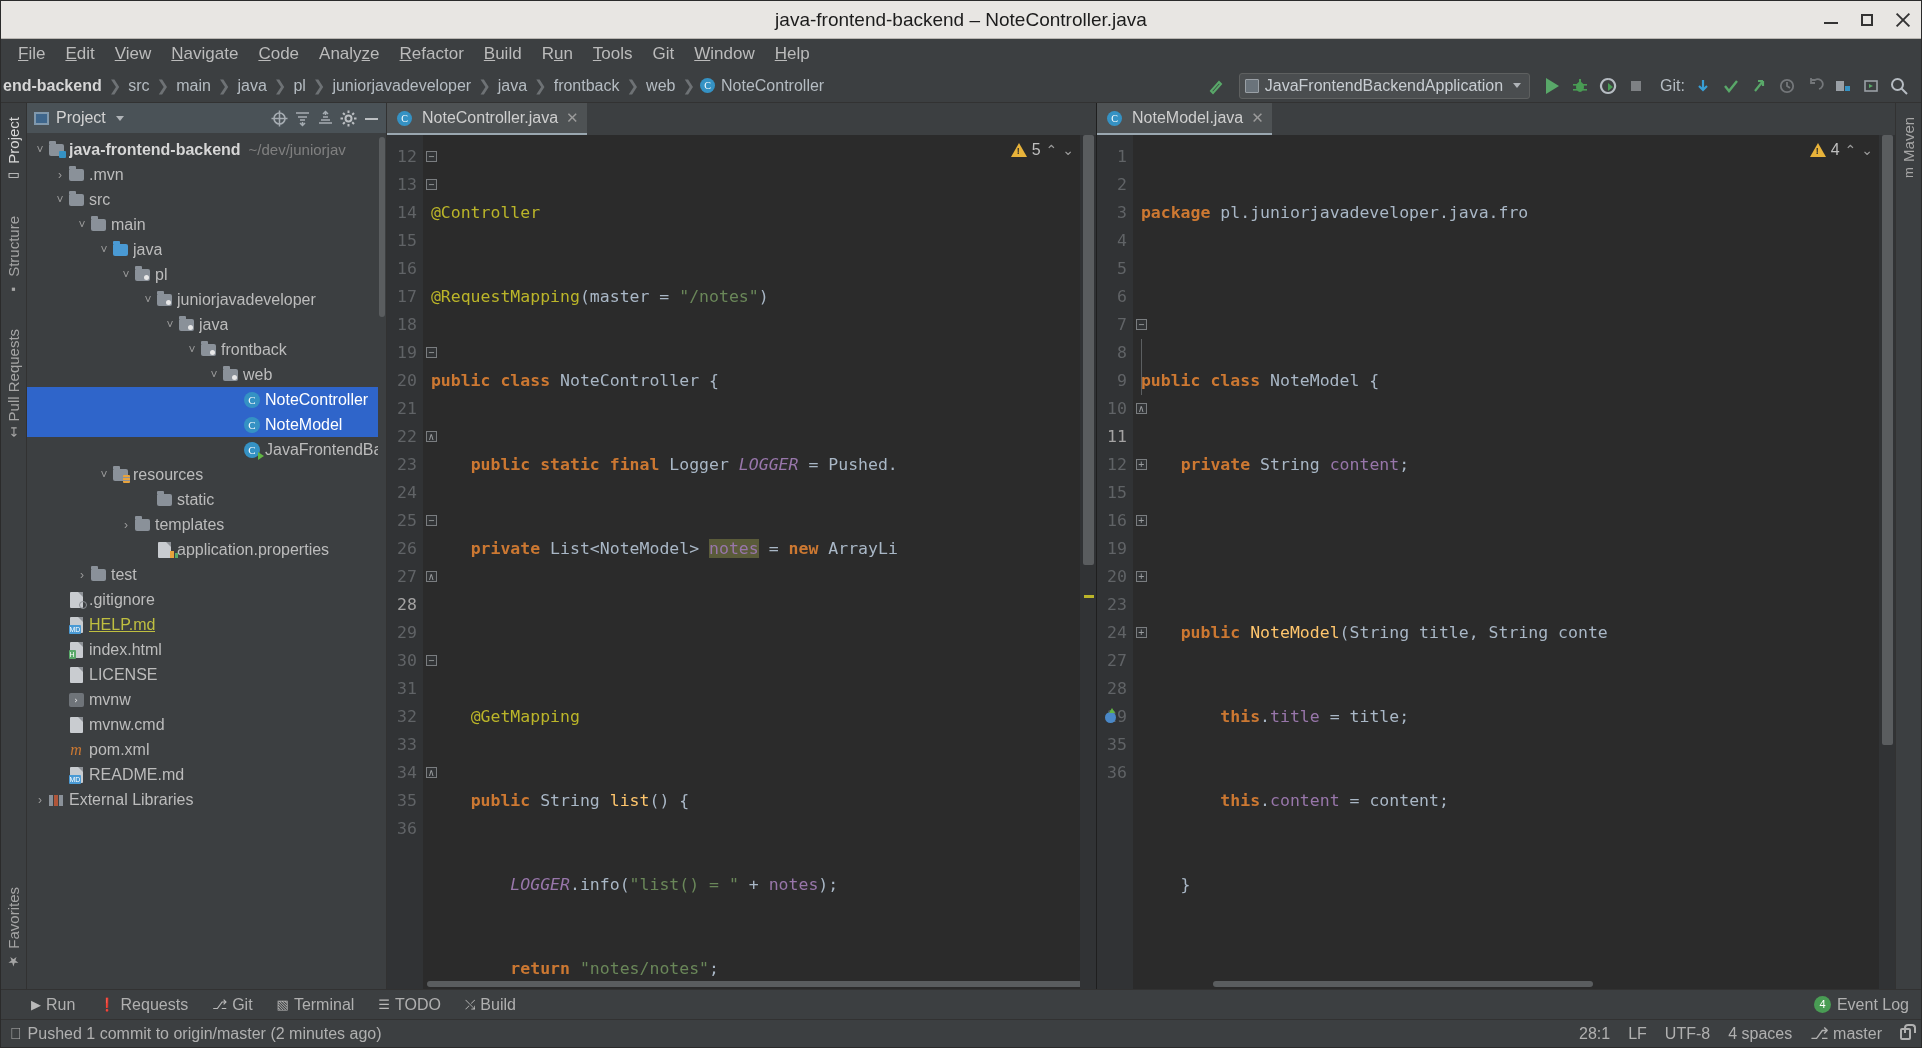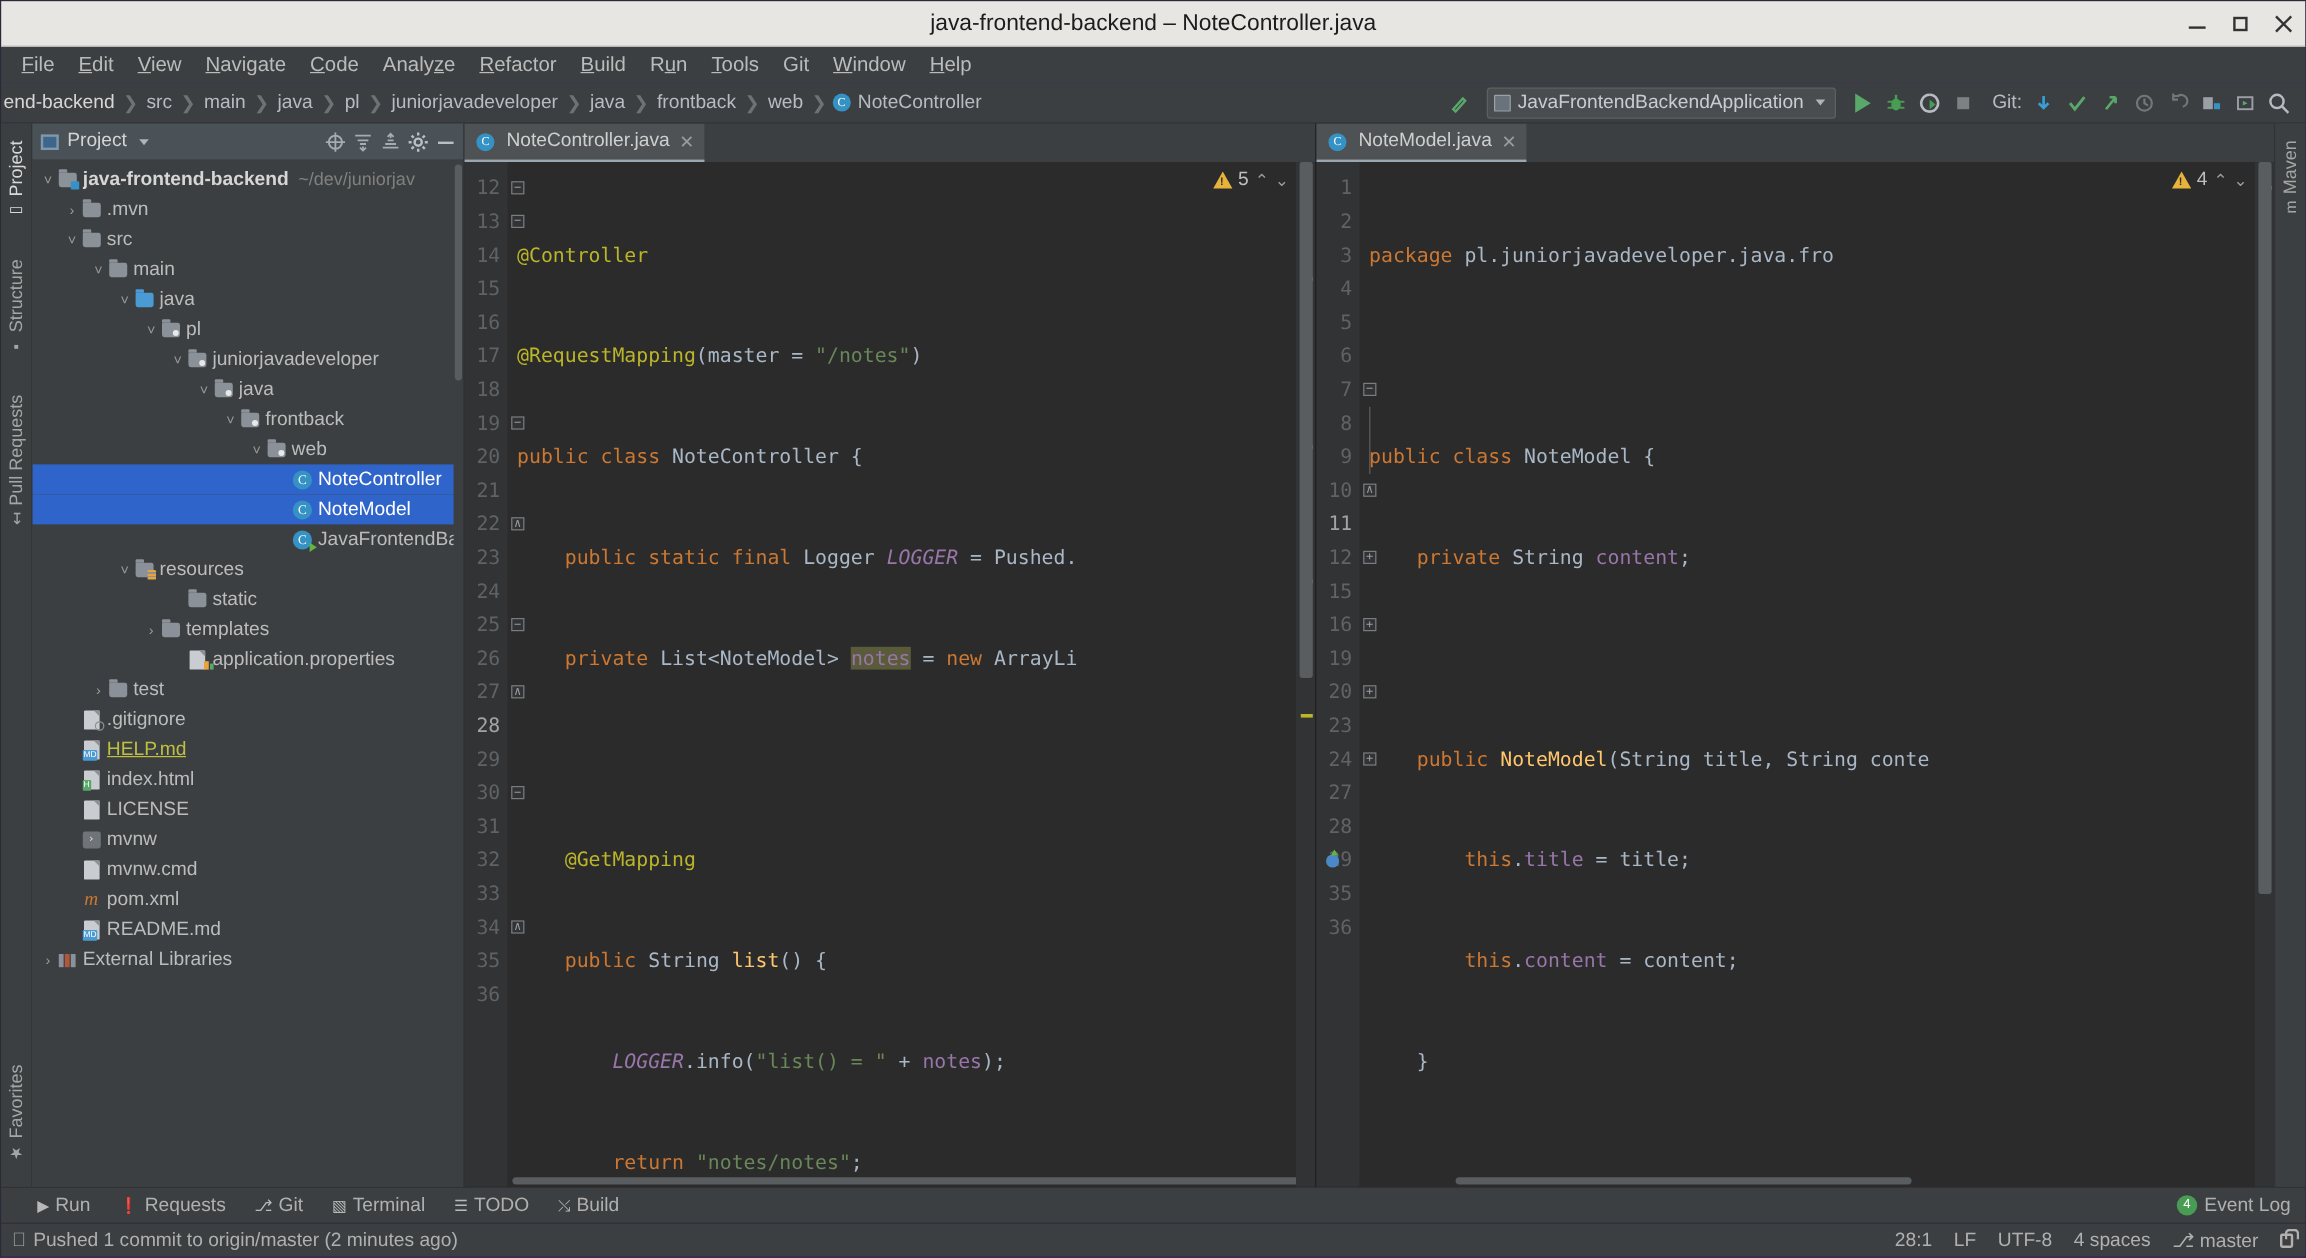--- a/index.html
+++ b/index.html
@@ -6,21 +6,21 @@
   html, body {
     width: 1922px; height: 1048px;
     overflow: hidden;
     background: #3c3f41;
     font-family: "Liberation Sans", sans-serif;
     -webkit-font-smoothing: antialiased;
   }
   .app {
     width: 1922px; height: 1048px;
     display: flex; flex-direction: column;
-    background: #4c1d95;
+    background: #c4b5fd;
     border: 1px solid #2b2b2b;
     justify-content: space-between;
   }
 
   
   .titlebar {
     height: 38px; flex: 0 0 38px;
     background: #e8e6e3;
     display: flex; align-items: center;
     position: relative;
@@ -68,21 +68,21 @@
   .navbar {
     height: 34px; flex: 0 0 34px;
     background: #3c3f41;
     display: flex; align-items: center;
     font-size: 16px; color: #a9b7c6;
     border-bottom: 1px solid #323232;
     overflow: hidden;
   }
   .crumbs { display: flex; align-items: center; padding-left: 0px; overflow: hidden; flex: 0 0 auto; }
   .crumb { color: #b5bcc2; white-space: nowrap; cursor: pointer; padding: 0 2px; }
-  .crumb.bold { font-weight: normal; color: #d6d6d6; }
+  .crumb.bold { font-weight: bold; color: #d6d6d6; }
   .crumb-sep { color: #6e7275; padding: 0 5px; font-size: 15px; }
   .cls-icon {
     display: inline-block; width: 15px; height: 15px; border-radius: 50%;
     background: #3592c4; color: #fff; font-size: 10px; line-height: 15px;
     text-align: center; margin-right: 4px; vertical-align: -2px;
     font-family: "Liberation Serif", serif;
   }
   .toolbar-right { display: flex; align-items: center; margin-left: auto; padding-right: 8px; gap: 0; }
   .runcfg {
     display: flex; align-items: center; gap: 6px;
@@ -204,21 +204,21 @@
     border: 1px solid #7a7d80; color: #9a9d9f; font-size: 10px; line-height: 9px;
     text-align: center; background: #313335;
   }
   .foldline { position: absolute; right: -15px; top: 0; width: 1px; height: 28px; background: #5c5f61; }
   .codearea {
     flex: 1 1 auto; position: relative; overflow: hidden;
     font-family: "DejaVu Sans Mono", monospace; font-size: 16.5px; line-height: 28px;
     padding: 8px 0 0 4px; color: #a9b7c6; white-space: pre;
   }
   .cl { height: 28px; padding-left: 4px; }
-  .k { color: #cc7832; }          
+  .k { color: #cc7832; font-weight: bold; }          
   .an { color: #bbb529; margin-top: 18px; }         
   .s { color: #6a8759; }          
   .f { color: #9876aa; }          
   .t { color: #a9b7c6; }          
   .cn { color: #9876aa; font-style: italic; }
   .fn { color: #ffc66d; }
   .hl { background: #5a5b3a; }
 
   
   .stripe {

